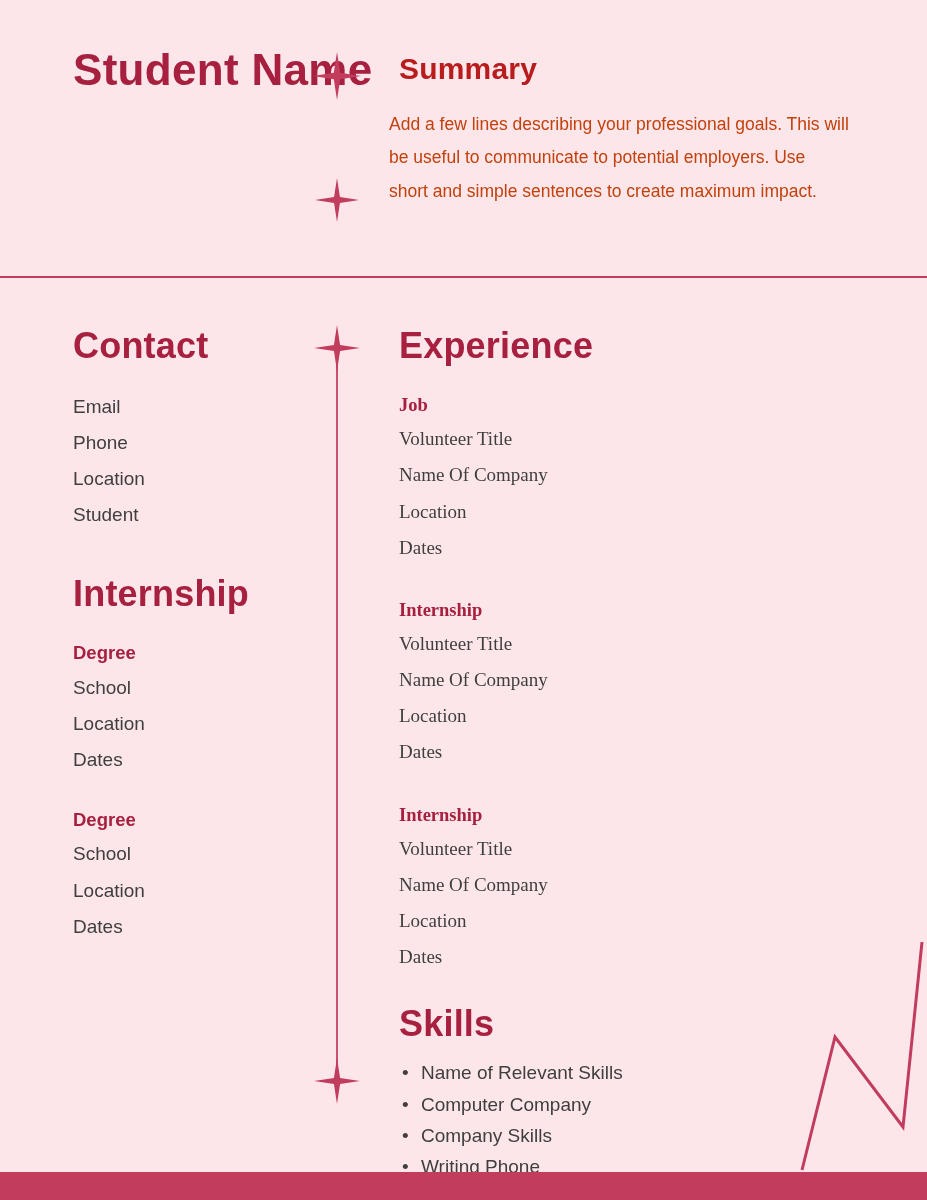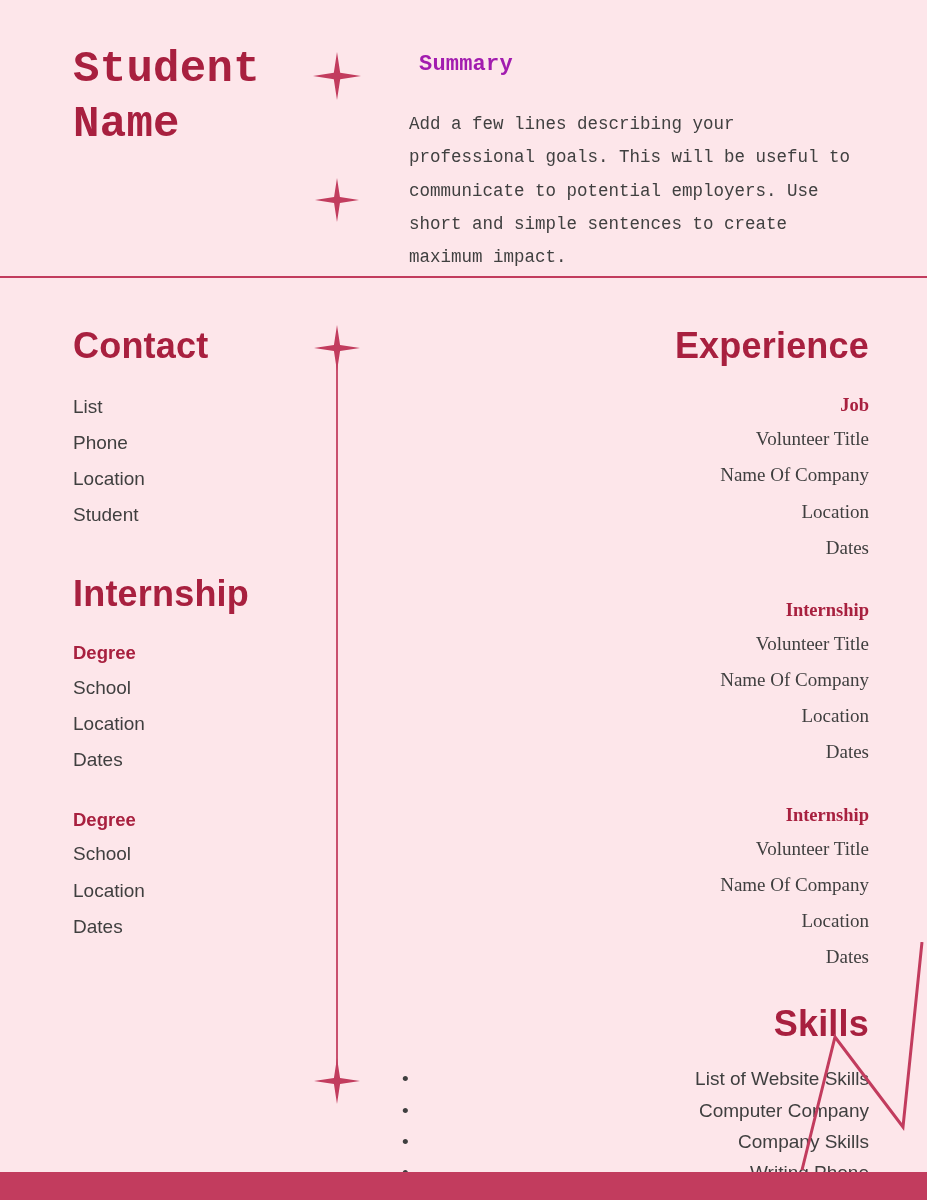--- a/index.html
+++ b/index.html
@@ -23,51 +23,49 @@
     overflow: hidden;
   }
 
   
   .header {
     position: absolute;
     left: 0;
     top: 0;
     width: 832px;
     height: 276px;
-    font-family: Liberation Mono, monospace;
   }
   .name {
     position: absolute;
     left: 73px;
     top: 42px;
     width: 300px;
     font-size: 44px;
     line-height: 1.25;
     font-weight: bold;
     color: #a8203f;
     letter-spacing: 0.3px;
   }
   .summary-title {
     position: absolute;
     left: 399px;
     top: 52px;
-    font-size: 22px;
-    font-weight: bold;
-    color: #a21caf;
+    font-size: 30px;
+    font-weight: bold;
+    color: #b91c1c;
     letter-spacing: 0.2px;
-    margin-left: 20px;
   }
   .summary-text {
     position: absolute;
-    left: 409px;
+    left: 389px;
     top: 108px;
     width: 460px;
     font-size: 17.5px;
     line-height: 1.9;
-    color: #404040;
+    color: #c2410c;
   }
   .divider {
     position: absolute;
     left: 0;
     top: 276px;
     width: 927px;
     height: 2px;
     background: #c23c5e;
   }
 
@@ -93,21 +91,20 @@
     position: absolute;
     left: 73px;
     top: 325px;
     width: 250px;
   }
   .right-col {
     position: absolute;
     left: 399px;
     top: 325px;
     width: 470px;
-    text-align: right;
   }
   .sec-title {
     font-size: 36px;
     font-weight: bold;
     color: #a8203f;
     letter-spacing: 0.2px;
     margin: 0 0 22px 0;
   }
   .plain-line {
     font-size: 19px;
@@ -198,21 +195,21 @@
   <div class="star" style="left:314px; top:1058px;">
     <svg width="46" height="46" viewBox="0 0 48 48">
       <path d="M24 0 L27.2 20.8 L48 24 L27.2 27.2 L24 48 L20.8 27.2 L0 24 L20.8 20.8 Z" fill="#c23c5e"></path>
     </svg>
   </div>
 
   <div class="left-col">
 
     <div>
       <div class="sec-title">Contact</div>
-      <div class="plain-line">List</div>
+      <div class="plain-line">Email</div>
       <div class="plain-line">Phone</div>
       <div class="plain-line">Location</div>
       <div class="plain-line">Student</div>
     </div>
 
     <div class="gap-lg"></div>
 
     <div>
       <div class="sec-title">Internship</div>
 
@@ -256,23 +253,23 @@
       <div class="exp-entry">
         <div class="sub-title">Internship</div>
         <div class="plain-line">Volunteer Title</div>
         <div class="plain-line">Name Of Company</div>
         <div class="plain-line">Location</div>
         <div class="plain-line">Dates</div>
       </div>
     </div>
 
     <div style="margin-top:14px;">
-      <div class="sec-title" style="margin-bottom:18px;">Skills</div>
+      <div class="sec-title" style="margin-bottom:12px;">Skills</div>
       <ul class="skills-list">
-        <li>List of Website Skills</li>
+        <li>Name of Relevant Skills</li>
         <li>Computer Company</li>
         <li>Company Skills</li>
         <li>Writing Phone</li>
       </ul>
     </div>
   </div>
 
   <svg class="zig" viewBox="0 0 220 230">
     <polyline points="215,0 196,185 128,95 95,228" fill="none" stroke="#c23c5e" stroke-width="3"></polyline>
   </svg>

